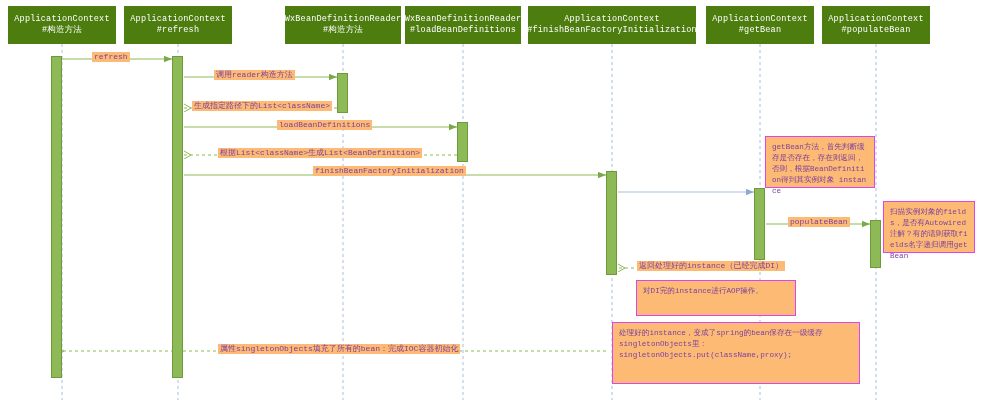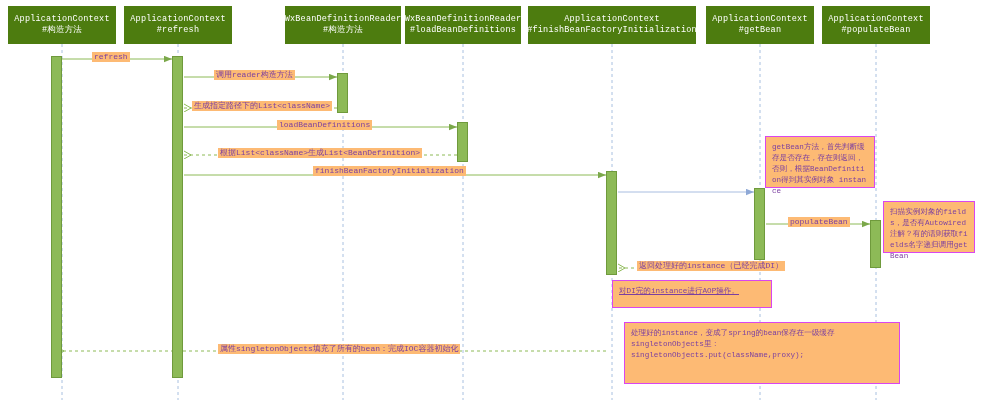--- a/index.html
+++ b/index.html
@@ -172,21 +172,21 @@
   <div class="msg-label" style="left:788px;top:217px;">populateBean</div>
 
   <div class="msg-label" style="left:637px;top:261px;">返回处理好的instance（已经完成DI）</div>
 
   <div class="msg-label" style="left:218px;top:344px;">属性singletonObjects填充了所有的bean：完成IOC容器初始化</div>
 
   <div class="note" style="left:765px;top:136px;width:110px;height:52px;">getBean方法，首先判断缓存是否存在，存在则返回，否则，根据BeanDefinition得到其实例对象 instance</div>
 
   <div class="note" style="left:883px;top:201px;width:92px;height:52px;">扫描实例对象的fields，是否有Autowired注解？有的话则获取fields名字递归调用getBean</div>
 
-  <div class="note" style="left:612px;top:280px;width:160px;height:28px;text-decoration:underline;">对DI完的instance进行AOP操作。</div>
+  <div class="note" style="left:636px;top:280px;width:160px;height:36px;">对DI完的instance进行AOP操作。</div>
 
-  <div class="note" style="left:612px;top:322px;width:276px;height:62px;word-break:normal;margin-left:12px;">
+  <div class="note" style="left:612px;top:322px;width:248px;height:62px;word-break:normal;">
     <span>处理好的instance，变成了spring的bean保存在一级缓存</span><br>
     <span>singletonObjects里：</span><br>
     <span>singletonObjects.put(className,proxy);</span>
   </div>
 
 </div>
 
 </body></html>

